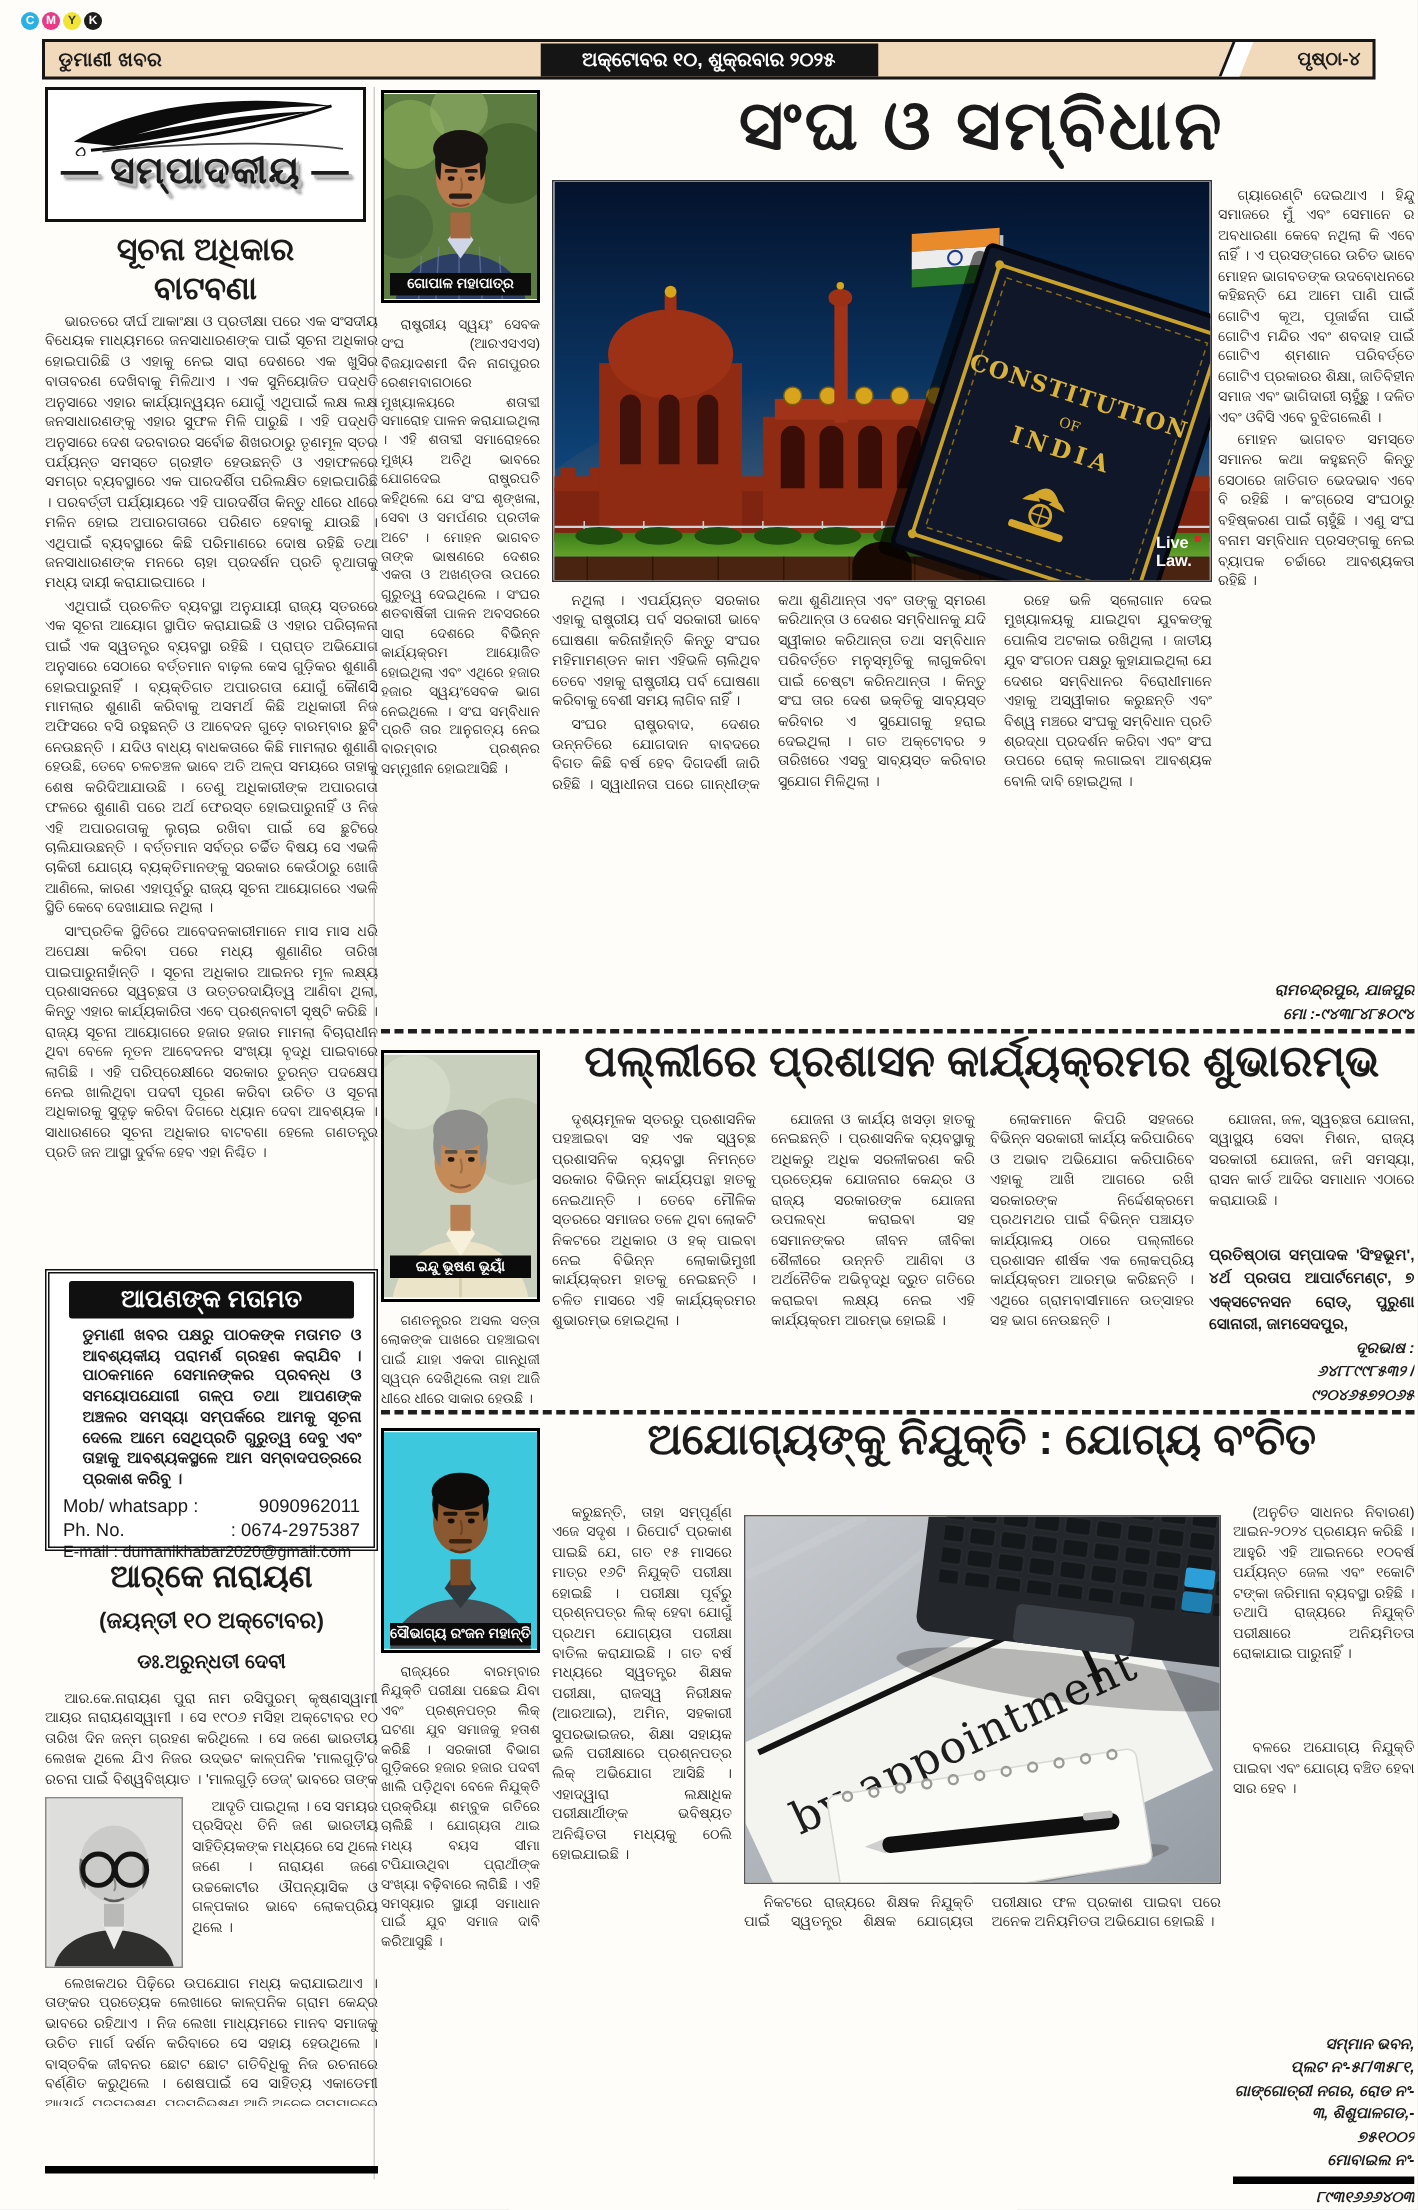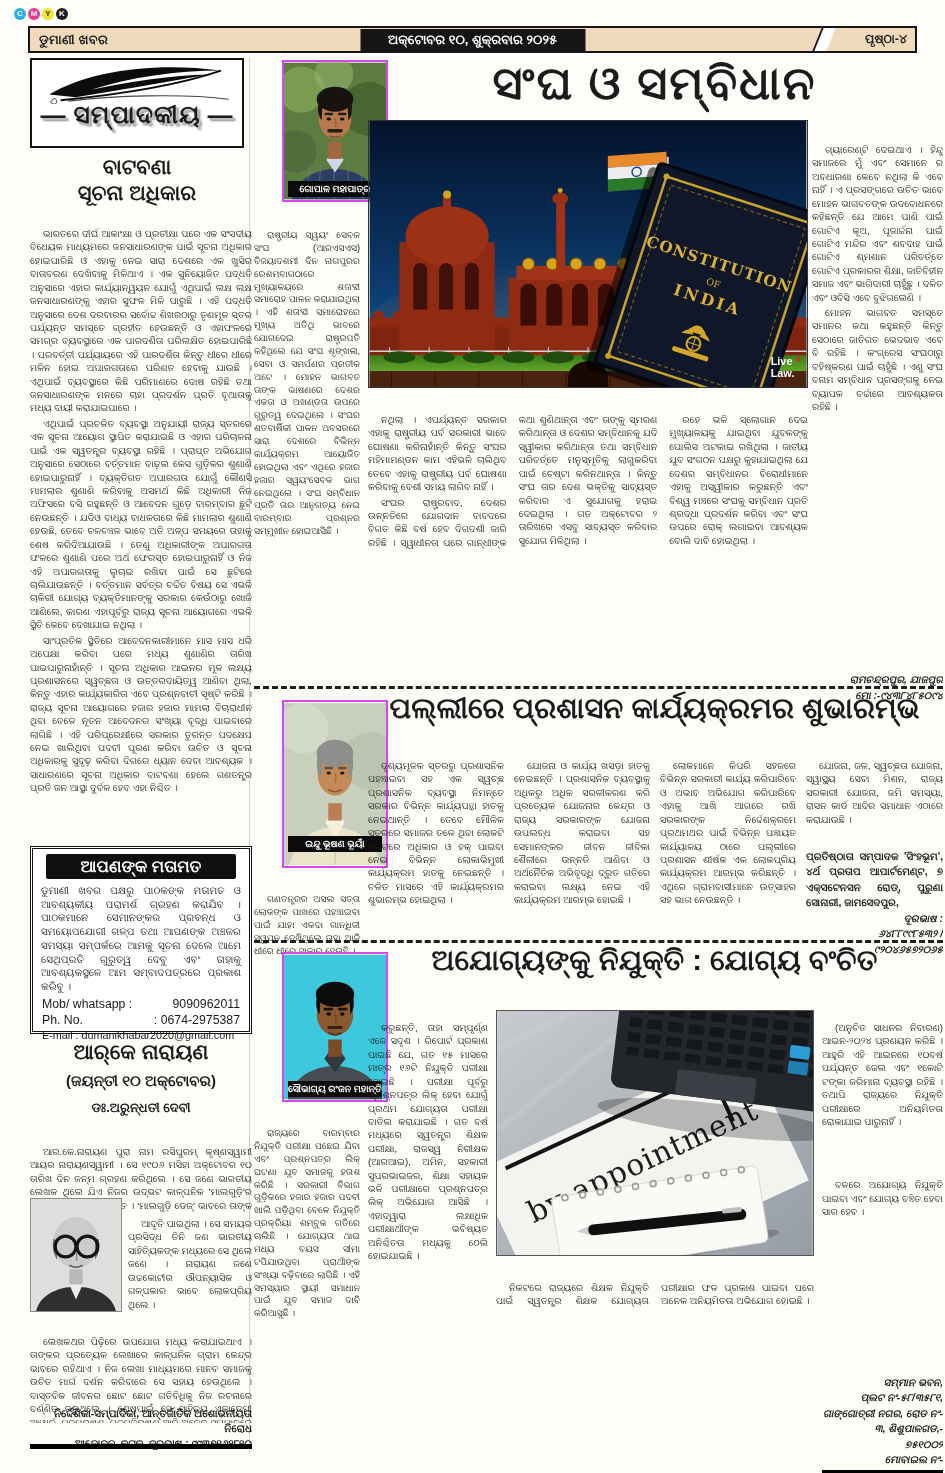--- a/index.html
+++ b/index.html
@@ -13,21 +13,21 @@
   .topbar{left:28px;top:26px;width:889px;height:27px;background:#f1dabb;border:2px solid #161616;
           display:flex;align-items:center;}
   .brand{margin-left:9px;font-weight:bold;font-size:13px;letter-spacing:.3px;}
   .datebox{position:absolute;left:50%;top:1px;transform:translateX(-50%);background:#151515;color:#fff;
            font-size:13px;font-weight:bold;padding:3px 28px;white-space:nowrap;}
   .slash{position:absolute;right:84px;top:0;width:12px;height:23px;background:#fff;
          transform:skewX(-22deg);border-left:2px solid #161616;}
   .pageno{position:absolute;right:8px;font-weight:bold;font-size:12.5px;}
   .vrule{left:249px;top:58px;height:1395px;border-left:1px solid #cfcfcf;width:0;}
   
-  .bodytxt{font-size:9.6px;line-height:1.4;text-align:justify;overflow:hidden;color:#1c1c1c;margin-top:19px;}
+  .bodytxt{font-size:9.6px;line-height:1.4;text-align:justify;overflow:hidden;color:#1c1c1c;}
   .bodytxt p{margin:0 0 2px;text-indent:13px;}
   .cols3{column-count:3;column-gap:12px;}
   .cols2{column-count:2;column-gap:12px;}
   .flexcol{display:flex;flex-direction:column;}
   .sigblock{margin-top:auto;font-weight:bold;font-size:10.3px;line-height:1.5;}
   .sig-right{text-align:right;font-style:italic;}
   .dashed{border-top:3px dashed #1f1f1f;height:0;}
   .blackbar{background:#000;height:5px;}
   
   .masthead-box{left:30px;top:58px;width:214px;height:90px;border:2px solid #121212;background:#fff;}
@@ -35,35 +35,35 @@
   .masthead-title{display:flex;align-items:center;justify-content:center;gap:7px;
       font-size:25px;font-weight:800;letter-spacing:1px;margin-top:-4px;
       text-shadow:2px 2px 0 #bdbdbd,3px 3px 2px #8a8a8a;}
   .masthead-title .dash{font-weight:800;}
   .edit-title{left:30px;top:154px;width:214px;text-align:center;font-size:21px;font-weight:800;line-height:1.25;}
   .edit-body{left:30px;top:208px;width:222px;height:632px;}
   
   .opinion{left:30px;top:846px;width:222px;height:188px;border:3px double #111;background:#fff;}
   .opinion-title{margin:5px auto 3px;background:#101010;color:#fff;width:88%;text-align:center;
                  font-size:16.5px;font-weight:bold;padding:3px 0;border-radius:2px;}
-  .opinion-body{padding:2px 8px;font-size:10.4px;font-weight:400;text-align:justify;line-height:1.32;}
+  .opinion-body{padding:2px 8px;font-size:10.4px;font-weight:700;text-align:justify;line-height:1.32;margin-left:14px;}
   .contact{padding:1px 9px;font-size:12.3px;font-weight:normal;display:flex;justify-content:space-between;align-items:center;}
   .contact.email{font-size:10.8px;justify-content:flex-start;}
   
   .nar-title{left:30px;top:1040px;width:222px;text-align:center;font-size:21px;font-weight:800;}
   .nar-sub{left:30px;top:1072px;width:222px;text-align:center;font-size:15px;font-weight:bold;}
   .nar-author{left:30px;top:1100px;width:222px;text-align:center;font-size:13px;font-weight:bold;}
   .nar-bodyA{left:30px;top:1126px;width:222px;height:68px;}
   .nar-photo{left:30px;top:1198px;width:92px;height:114px;border:1px solid #888;background:#e3e3e1;}
   .nar-bodyB{left:128px;top:1198px;width:124px;height:114px;}
   .nar-bodyC{left:30px;top:1316px;width:222px;height:88px;}
   .nar-credit{left:30px;top:1406px;width:222px;font-size:10.4px;font-weight:bold;text-align:right;line-height:1.45;}
   .nar-line{left:30px;top:1444px;width:222px;}
   
-  .photo-frame{border:2px solid #d946ef;background:#fff;overflow:hidden;margin-left:28px;}
+  .photo-frame{border:2px solid #000000;background:#fff;overflow:hidden;}
   .caption-strip{position:absolute;left:4%;width:92%;background:#0b0b0b;color:#fff;
                  font-size:9.5px;font-weight:bold;text-align:center;padding:2px 0;}
   .gopal{left:254px;top:60px;width:106px;height:142px;}
   .main-headline{left:366px;top:54px;width:577px;height:64px;text-align:center;
                  font-size:46px;font-weight:800;letter-spacing:2px;line-height:1.3;overflow:hidden;}
   .fort{left:368px;top:120px;width:440px;height:268px;border:1px solid #333;overflow:hidden;}
   .m-col1{left:254px;top:210px;width:106px;height:474px;font-size:9.2px;}
   .m-cols234{left:368px;top:394px;width:440px;height:288px;}
   .m-col5{left:812px;top:124px;width:131px;height:560px;}
   .dash1{left:254px;top:686px;width:689px;}
@@ -115,22 +115,22 @@
       <path d="M28,41 C74,35 150,33 196,39" stroke="#444" stroke-width="1.2" fill="none"></path>
       <path d="M14,38 c-4,2 -6,5 -2,6 c4,1 5,-3 2,-6" fill="none" stroke="#222" stroke-width="1"></path>
     </svg>
     <div class="masthead-title">
       <span class="dash">—</span>
       <span>ସମ୍ପାଦକୀୟ</span>
       <span class="dash">—</span>
     </div>
   </div>
   <div class="abs edit-title">
+    <div>ସୂଚନା ଅଧିକାର</div>
     <div>ବାଟବଣା</div>
-    <div>ସୂଚନା ଅଧିକାର</div>
   </div>
   <div class="abs edit-body bodytxt">
     <p>ଭାରତରେ ଦୀର୍ଘ ଆକାଂକ୍ଷା ଓ ପ୍ରତୀକ୍ଷା ପରେ ଏକ ସଂସଦୀୟ ବିଧେୟକ ମାଧ୍ୟମରେ ଜନସାଧାରଣଙ୍କ ପାଇଁ ସୂଚନା ଅଧିକାର ହୋଇପାରିଛି ଓ ଏହାକୁ ନେଇ ସାରା ଦେଶରେ ଏକ ଖୁସିର ବାତାବରଣ ଦେଖିବାକୁ ମିଳିଥାଏ । ଏକ ସୁନିୟୋଜିତ ପଦ୍ଧତି ଅନୁସାରେ ଏହାର କାର୍ଯ୍ୟାନ୍ୱୟନ ଯୋଗୁଁ ଏଥିପାଇଁ ଲକ୍ଷ ଲକ୍ଷ ଜନସାଧାରଣଙ୍କୁ ଏହାର ସୁଫଳ ମିଳି ପାରୁଛି । ଏହି ପଦ୍ଧତି ଅନୁସାରେ ଦେଶ ଦରବାରର ସର୍ବୋଚ୍ଚ ଶିଖରଠାରୁ ତୃଣମୂଳ ସ୍ତର ପର୍ଯ୍ୟନ୍ତ ସମସ୍ତେ ଗ୍ରହୀତ ହେଉଛନ୍ତି ଓ ଏହାଫଳରେ ସମଗ୍ର ବ୍ୟବସ୍ଥାରେ ଏକ ପାରଦର୍ଶିତା ପରିଲକ୍ଷିତ ହୋଇପାରିଛି । ପରବର୍ତ୍ତୀ ପର୍ଯ୍ୟାୟରେ ଏହି ପାରଦର୍ଶିତା କିନ୍ତୁ ଧୀରେ ଧୀରେ ମଳିନ ହୋଇ ଅପାରଗତାରେ ପରିଣତ ହେବାକୁ ଯାଉଛି । ଏଥିପାଇଁ ବ୍ୟବସ୍ଥାରେ କିଛି ପରିମାଣରେ ଦୋଷ ରହିଛି ତଥା ଜନସାଧାରଣଙ୍କ ମନରେ ଚାହା ପ୍ରଦର୍ଶନ ପ୍ରତି ବୃଥାତାକୁ ମଧ୍ୟ ଦାୟୀ କରାଯାଇପାରେ ।</p>
     <p>ଏଥିପାଇଁ ପ୍ରଚଳିତ ବ୍ୟବସ୍ଥା ଅନୁଯାୟୀ ରାଜ୍ୟ ସ୍ତରରେ ଏକ ସୂଚନା ଆୟୋଗ ସ୍ଥାପିତ କରାଯାଇଛି ଓ ଏହାର ପରିଚାଳନା ପାଇଁ ଏକ ସ୍ୱତନ୍ତ୍ର ବ୍ୟବସ୍ଥା ରହିଛି । ପ୍ରାପ୍ତ ଅଭିଯୋଗ ଅନୁସାରେ ସେଠାରେ ବର୍ତ୍ତମାନ ବାଢ଼ଲ କେସ ଗୁଡ଼ିକର ଶୁଣାଣି ହୋଇପାରୁନାହିଁ । ବ୍ୟକ୍ତିଗତ ଅପାରଗତା ଯୋଗୁଁ କୌଣସି ମାମଲାର ଶୁଣାଣି କରିବାକୁ ଅସମର୍ଥ କିଛି ଅଧିକାରୀ ନିଜ ଅଫିସରେ ବସି ରହୁଛନ୍ତି ଓ ଆବେଦନ ଗୁଡ଼େ ବାରମ୍ବାର ଛୁଟି ନେଉଛନ୍ତି । ଯଦିଓ ବାଧ୍ୟ ବାଧକତାରେ କିଛି ମାମଲାର ଶୁଣାଣି ହେଉଛି, ତେବେ ଚଳଚଞ୍ଚଳ ଭାବେ ଅତି ଅଳ୍ପ ସମୟରେ ତାହାକୁ ଶେଷ କରିଦିଆଯାଉଛି । ତେଣୁ ଅଧିକାରୀଙ୍କ ଅପାରଗତା ଫଳରେ ଶୁଣାଣି ପରେ ଅର୍ଥ ଫେରସ୍ତ ହୋଇପାରୁନାହିଁ ଓ ନିଜ ଏହି ଅପାରଗତାକୁ ଲୁଚାଇ ରଖିବା ପାଇଁ ସେ ଛୁଟିରେ ଚାଲିଯାଉଛନ୍ତି । ବର୍ତ୍ତମାନ ସର୍ବତ୍ର ଚର୍ଚ୍ଚିତ ବିଷୟ ସେ ଏଭଳି ଚାକିରୀ ଯୋଗ୍ୟ ବ୍ୟକ୍ତିମାନଙ୍କୁ ସରକାର କେଉଁଠାରୁ ଖୋଜି ଆଣିଲେ, କାରଣ ଏହାପୂର୍ବରୁ ରାଜ୍ୟ ସୂଚନା ଆୟୋଗରେ ଏଭଳି ସ୍ଥିତି କେବେ ଦେଖାଯାଇ ନଥିଲା ।</p>
     <p>ସାଂପ୍ରତିକ ସ୍ଥିତିରେ ଆବେଦନକାରୀମାନେ ମାସ ମାସ ଧରି ଅପେକ୍ଷା କରିବା ପରେ ମଧ୍ୟ ଶୁଣାଣିର ତାରିଖ ପାଇପାରୁନାହାଁନ୍ତି । ସୂଚନା ଅଧିକାର ଆଇନର ମୂଳ ଲକ୍ଷ୍ୟ ପ୍ରଶାସନରେ ସ୍ୱଚ୍ଛତା ଓ ଉତ୍ତରଦାୟିତ୍ୱ ଆଣିବା ଥିଲା, କିନ୍ତୁ ଏହାର କାର୍ଯ୍ୟକାରିତା ଏବେ ପ୍ରଶ୍ନବାଚୀ ସୃଷ୍ଟି କରିଛି । ରାଜ୍ୟ ସୂଚନା ଆୟୋଗରେ ହଜାର ହଜାର ମାମଲା ବିଚାରାଧୀନ ଥିବା ବେଳେ ନୂତନ ଆବେଦନର ସଂଖ୍ୟା ବୃଦ୍ଧି ପାଇବାରେ ଲାଗିଛି । ଏହି ପରିପ୍ରେକ୍ଷୀରେ ସରକାର ତୁରନ୍ତ ପଦକ୍ଷେପ ନେଇ ଖାଲିଥିବା ପଦବୀ ପୂରଣ କରିବା ଉଚିତ ଓ ସୂଚନା ଅଧିକାରକୁ ସୁଦୃଢ଼ କରିବା ଦିଗରେ ଧ୍ୟାନ ଦେବା ଆବଶ୍ୟକ । ସାଧାରଣରେ ସୂଚନା ଅଧିକାର ବାଟବଣା ହେଲେ ଗଣତନ୍ତ୍ର ପ୍ରତି ଜନ ଆସ୍ଥା ଦୁର୍ବଳ ହେବ ଏହା ନିଶ୍ଚିତ ।</p>
   </div>
 
   <div class="abs opinion">
     <div class="opinion-title">ଆପଣଙ୍କ ମତାମତ</div>
     <div class="opinion-body">ଡୁମାଣୀ ଖବର ପକ୍ଷରୁ ପାଠକଙ୍କ ମତାମତ ଓ ଆବଶ୍ୟକୀୟ ପରାମର୍ଶ ଗ୍ରହଣ କରାଯିବ । ପାଠକମାନେ ସେମାନଙ୍କର ପ୍ରବନ୍ଧ ଓ ସମୟୋପଯୋଗୀ ଗଳ୍ପ ତଥା ଆପଣଙ୍କ ଅଞ୍ଚଳର ସମସ୍ୟା ସମ୍ପର୍କରେ ଆମକୁ ସୂଚନା ଦେଲେ ଆମେ ସେଥିପ୍ରତି ଗୁରୁତ୍ୱ ଦେବୁ ଏବଂ ତାହାକୁ ଆବଶ୍ୟକସ୍ଥଳେ ଆମ ସମ୍ବାଦପତ୍ରରେ ପ୍ରକାଶ କରିବୁ ।</div>
@@ -168,24 +168,20 @@
       <line x1="45" y1="48" x2="48" y2="48" stroke="#141414" stroke-width="3"></line>
       <path d="M46,56 q2,6 0,9" stroke="#8a8a88" stroke-width="1.4" fill="none"></path>
       <path d="M39,70 q7,4 14,0" stroke="#5a5a58" stroke-width="1.6" fill="none"></path>
     </svg>
   </div>
   <div class="abs nar-bodyB bodytxt">
     <p>ଆଦୃତି ପାଇଥିଲା । ସେ ସମୟର ପ୍ରସିଦ୍ଧ ତିନି ଜଣ ଭାରତୀୟ ସାହିତ୍ୟିକଙ୍କ ମଧ୍ୟରେ ସେ ଥିଲେ ଜଣେ । ନାରାୟଣ ଜଣେ ଉଚ୍ଚକୋଟୀର ଔପନ୍ୟାସିକ ଓ ଗଳ୍ପକାର ଭାବେ ଲୋକପ୍ରିୟ ଥିଲେ ।</p>
   </div>
   <div class="abs nar-bodyC bodytxt">
     <p>ଲେଖକଥର ପିଢ଼ିରେ ଉପଯୋଗ ମଧ୍ୟ କରାଯାଇଥାଏ । ତାଙ୍କର ପ୍ରତ୍ୟେକ ଲେଖାରେ କାଳ୍ପନିକ ଗ୍ରାମ କେନ୍ଦ୍ର ଭାବରେ ରହିଥାଏ । ନିଜ ଲେଖା ମାଧ୍ୟମରେ ମାନବ ସମାଜକୁ ଉଚିତ ମାର୍ଗ ଦର୍ଶନ କରିବାରେ ସେ ସହାୟ ହେଉଥିଲେ । ବାସ୍ତବିକ ଜୀବନର ଛୋଟ ଛୋଟ ଗତିବିଧିକୁ ନିଜ ରଚନାରେ ବର୍ଣ୍ଣିତ କରୁଥିଲେ । ଶେଷପାଇଁ ସେ ସାହିତ୍ୟ ଏକାଡେମୀ ଆୱାର୍ଡ, ପଦ୍ମଭୂଷଣ, ପଦ୍ମବିଭୂଷଣ ଆଦି ଅନେକ ସମ୍ମାନରେ ସମ୍ମାନିତ ହୋଇଥିଲେ ।</p>
-  </div>
-  <div class="abs nar-credit">
-    <div>ନିର୍ଦ୍ଦେଶିକା-ସମ୍ପାଦିକା, ଆନ୍ତର୍ଜାତିକ ଅଶୋଭନୀୟତା ନିରୋଧ</div>
-    <div>ଆନ୍ଦୋଳନ, କଟକ, ଦୂରଭାଷ : ୯୯୩୭୧୬୨୮୧୦</div>
   </div>
   <div class="abs nar-line blackbar"></div>
 
   <div class="abs gopal photo-frame">
     <svg width="102" height="138" viewBox="0 0 106 142">
       <rect width="106" height="142" fill="#5d7c41"></rect>
       <circle cx="18" cy="28" r="24" fill="#84a757" opacity=".75"></circle>
       <circle cx="88" cy="48" r="28" fill="#42602c" opacity=".8"></circle>
       <circle cx="52" cy="12" r="20" fill="#93b269" opacity=".6"></circle>
       <circle cx="12" cy="92" r="22" fill="#4a683a" opacity=".7"></circle>

